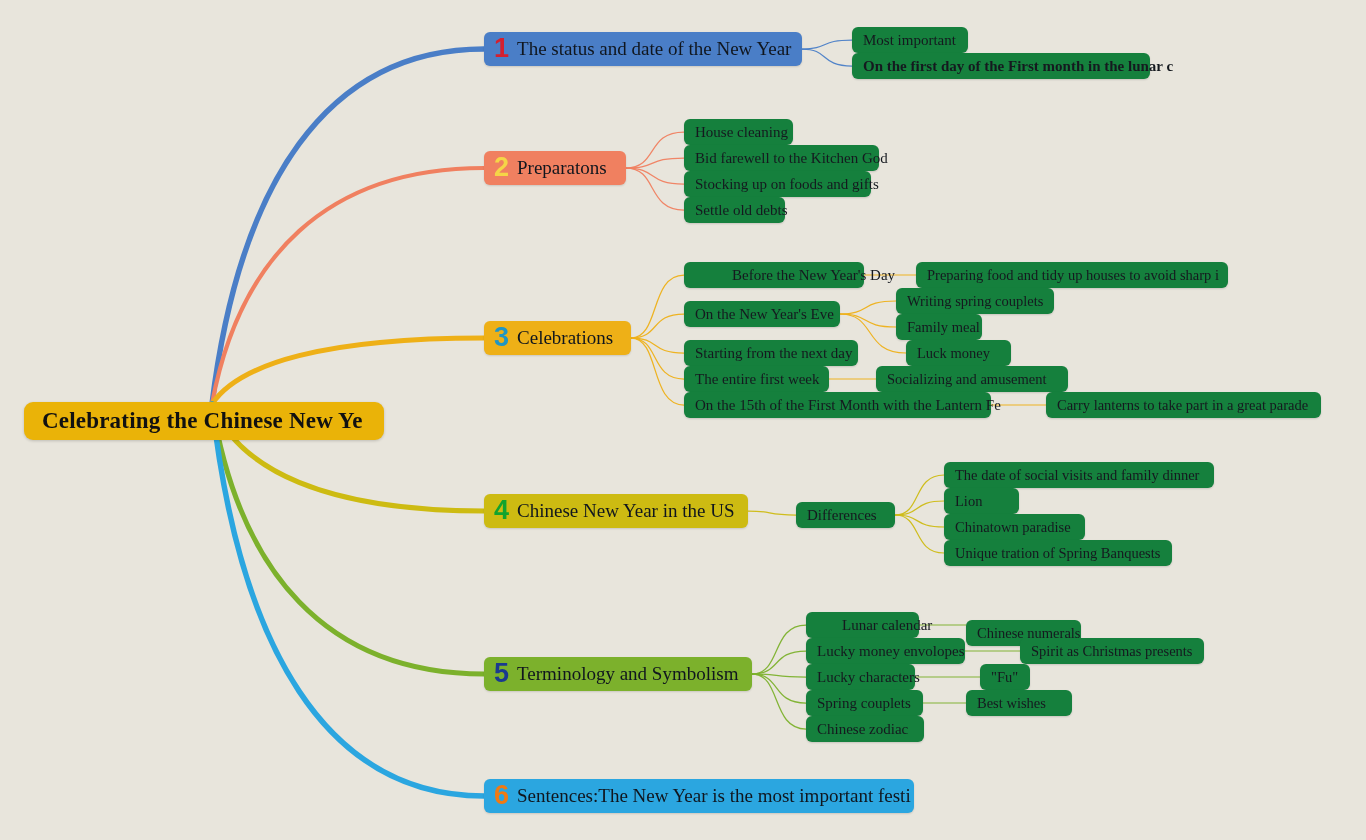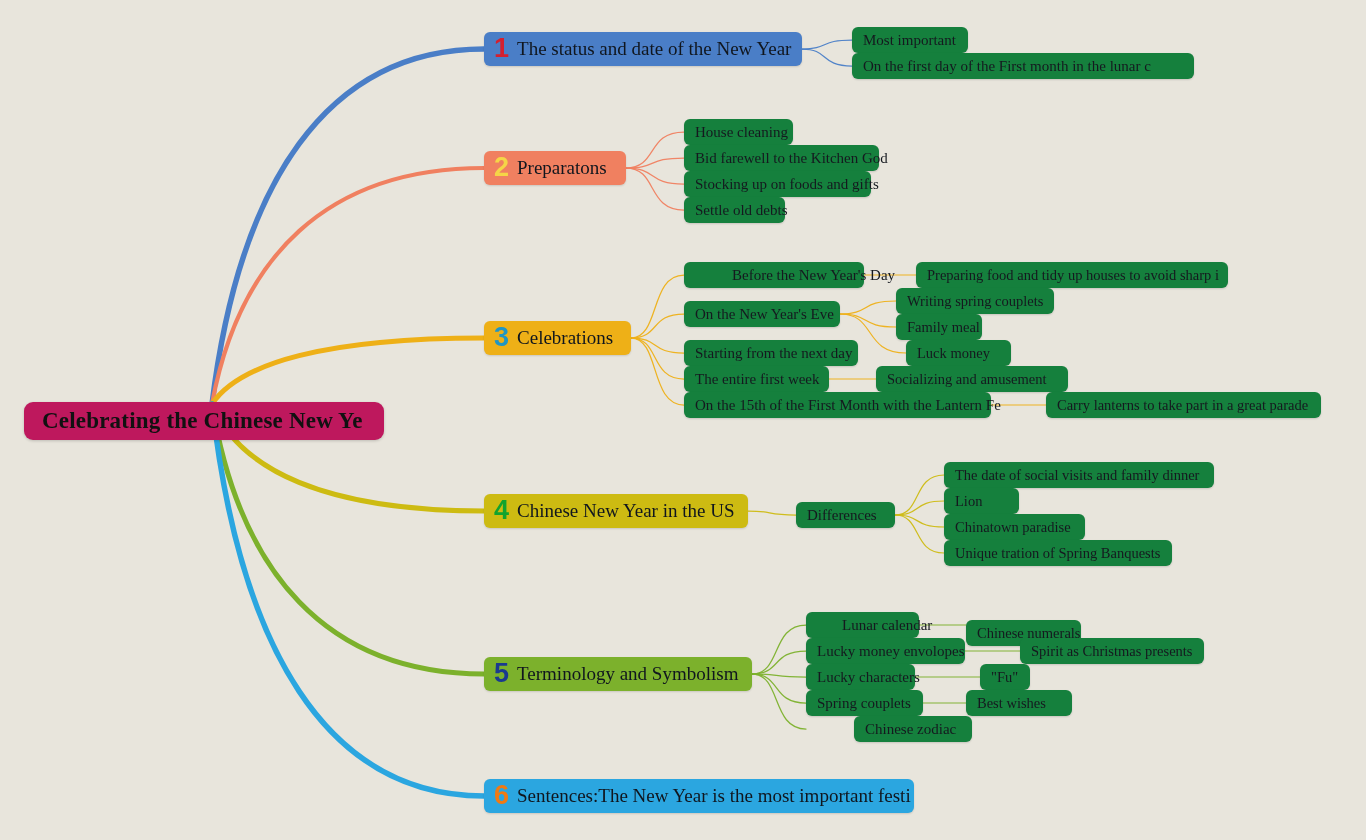--- a/index.html
+++ b/index.html
@@ -16,21 +16,21 @@
   .node{
     position:absolute;
     box-sizing:border-box;
     display:flex;align-items:center;
     white-space:nowrap;
     border-radius:7px;
   }
 
   
   .root{
-    background:#be185d;
+    background:#eab308;
     color:#111;
     font-weight:bold;
     font-size:23px;
     padding:0 18px;
     height:38px;
     border-radius:9px;
     box-shadow:0 1px 3px rgba(0,0,0,.18);
     letter-spacing:.2px;
   }
 
@@ -111,21 +111,21 @@
 <div class="node root" style="left: 24px; top: 402px; width: 360px; height: 38px;">
       <span>Celebrating the Chinese New Ye</span>
     </div>
     <div class="node branch" style="left: 484px; top: 32px; width: 318px; height: 34px; background: rgb(74, 126, 199);">
       <span class="num" style="color: rgb(212, 32, 48);">1</span>
       <span>The status and date of the New Year</span>
     </div>
     <div class="node leaf" style="left: 852px; top: 27px; width: 116px; height: 26px;">
       <span>Most important</span>
     </div>
-    <div class="node leaf" style="left: 852px; top: 53px; width: 342px; height: 26px;">
+    <div class="node leaf" style="left: 852px; top: 53px; width: 298px; height: 26px; font-weight: bold;">
       <span>On the first day of the First month in the lunar c</span>
     </div>
     <div class="node branch" style="left: 484px; top: 151px; width: 142px; height: 34px; background: rgb(240, 128, 96);">
       <span class="num" style="color: rgb(245, 213, 71);">2</span>
       <span>Preparatons</span>
     </div>
     <div class="node leaf" style="left: 684px; top: 119px; width: 109px; height: 26px;">
       <span>House cleaning</span>
     </div>
     <div class="node leaf" style="left: 684px; top: 145px; width: 195px; height: 26px;">
@@ -214,20 +214,20 @@
     </div>
     <div class="node leaf sm" style="left: 980px; top: 664px; width: 50px; height: 26px;">
       <span>"Fu"</span>
     </div>
     <div class="node leaf" style="left: 806px; top: 690px; width: 117px; height: 26px;">
       <span>Spring couplets</span>
     </div>
     <div class="node leaf sm" style="left: 966px; top: 690px; width: 106px; height: 26px;">
       <span>Best wishes</span>
     </div>
-    <div class="node leaf" style="left: 806px; top: 716px; width: 118px; height: 26px; margin-left: 48px;">
+    <div class="node leaf" style="left: 806px; top: 716px; width: 118px; height: 26px;">
       <span>Chinese zodiac</span>
     </div>
     <div class="node branch" style="left: 484px; top: 779px; width: 430px; height: 34px; background: rgb(43, 166, 224);">
       <span class="num" style="color: rgb(240, 122, 19);">6</span>
       <span>Sentences:The New Year is the most important festi</span>
     </div>
   </div>
 
 </body></html>

